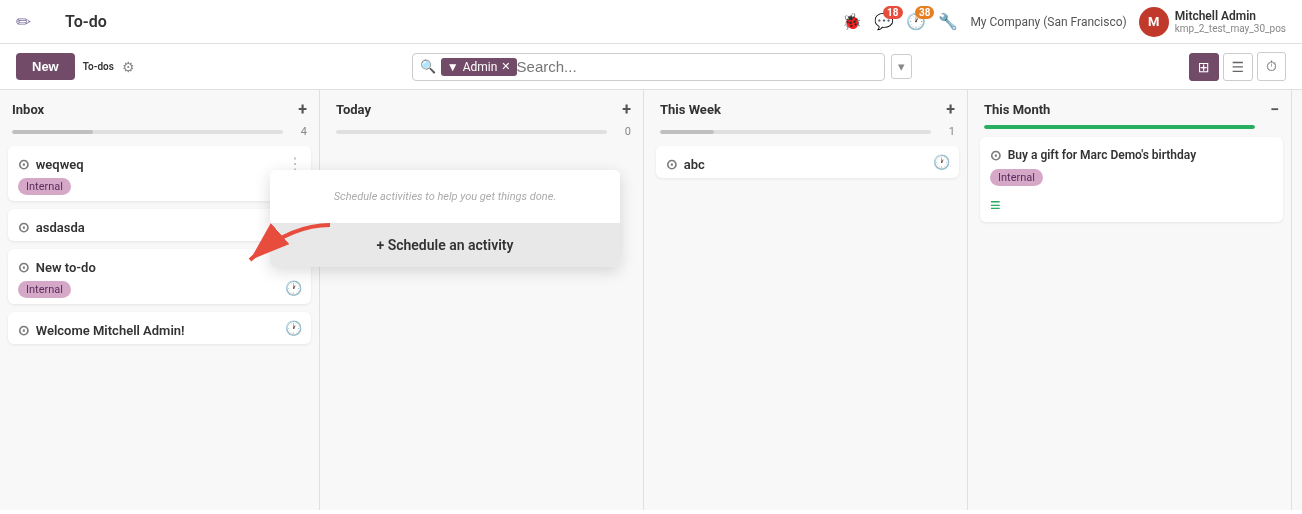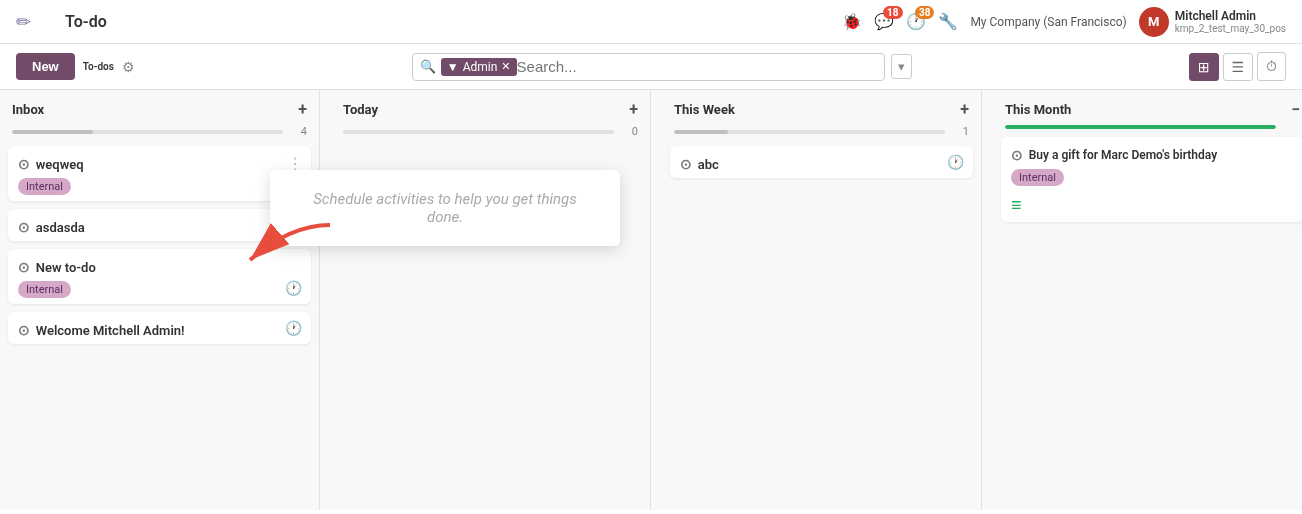--- a/index.html
+++ b/index.html
@@ -54,21 +54,21 @@
     .dropdown-arrow { color: #888; cursor: pointer; border: 1px solid #ccc; border-radius: 3px; padding: 4px 6px; }
     .toolbar-right { display: flex; align-items: center; gap: 4px; }
     .view-btn {
       border: 1px solid #ccc; background: #fff; padding: 5px 8px; cursor: pointer;
       color: #666; font-size: 14px; border-radius: 3px;
     }
     .view-btn.active { background: #714b67; color: #fff; border-color: #714b67; }
 
     
     .kanban-board {
-      display: flex; gap: 11px; padding: 0; height: calc(514px - 44px - 50px);
+      display: flex; gap: 4px; padding: 0; height: calc(514px - 44px - 50px);
       overflow-x: auto; background: #f8f8f8;
     }
     .kanban-column {
       flex: 0 0 320px; display: flex; flex-direction: column;
       border-right: 1px solid #e0e0e0; background: #f8f8f8; position: relative;
     }
     .column-header {
       display: flex; align-items: center; justify-content: space-between;
       padding: 10px 12px 6px; background: #f8f8f8;
     }
@@ -94,21 +94,21 @@
     .card-clock { color: #aaa; font-size: 14px; cursor: pointer; position: absolute; right: 8px; bottom: 8px; }
     .card-dots { color: #bbb; font-size: 16px; cursor: pointer; position: absolute; right: 8px; top: 8px; }
 
     
     .activity-popup {
       position: absolute; top: 170px; left: 270px; z-index: 100;
       background: #fff; border-radius: 6px; box-shadow: 0 4px 16px rgba(0,0,0,0.15);
       width: 350px; overflow: hidden;
     }
     .popup-hint {
-      padding: 20px 24px; text-align: center; color: #aaa; font-size: 15px; font-style: italic;
+      padding: 20px 24px; text-align: center; color: #aaa; font-size: 11px; font-style: italic;
       background: #fff;
     }
     .popup-action {
       background: #e8e8e8; padding: 14px 24px; text-align: center;
       font-size: 14px; font-weight: 600; color: #333; cursor: pointer;
     }
 
     
     .red-arrow {
       position: absolute; top: 215px; left: 230px; z-index: 200;
@@ -296,20 +296,21 @@
           <span class="icon-lines">≡</span>
         </div>
       </div>
     </div>
   </div>
 
 </div>
 
 <div class="activity-popup">
   <div class="popup-hint">Schedule activities to help you get things done.</div>
+  <div class="popup-action">+ Schedule an activity</div>
 </div>
 
 <svg class="red-arrow" width="120" height="60" viewBox="0 0 120 60">
   <defs>
     <marker id="arrowhead" markerWidth="10" markerHeight="7" refX="10" refY="3.5" orient="auto">
       <polygon points="0 0, 10 3.5, 0 7" fill="#e74c3c"></polygon>
     </marker>
   </defs>
   <path d="M 100 10 Q 60 10 20 45" stroke="#e74c3c" stroke-width="4" fill="none" marker-end="url(#arrowhead)"></path>
 </svg>

